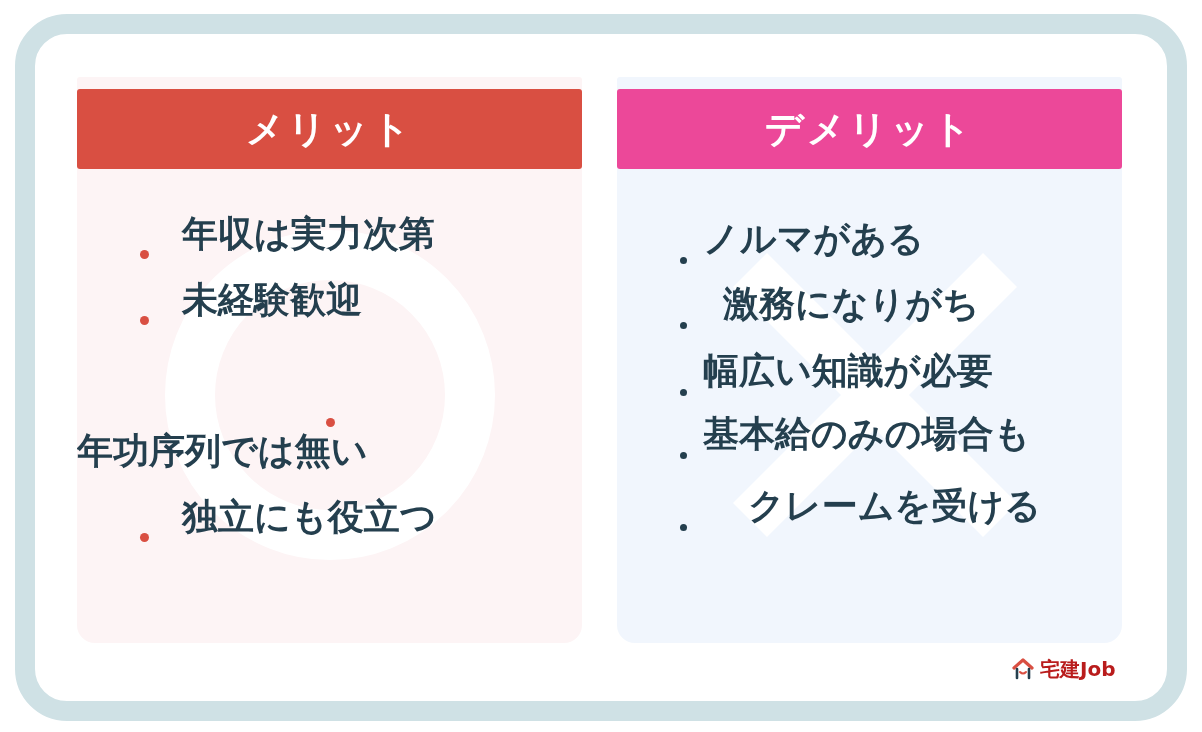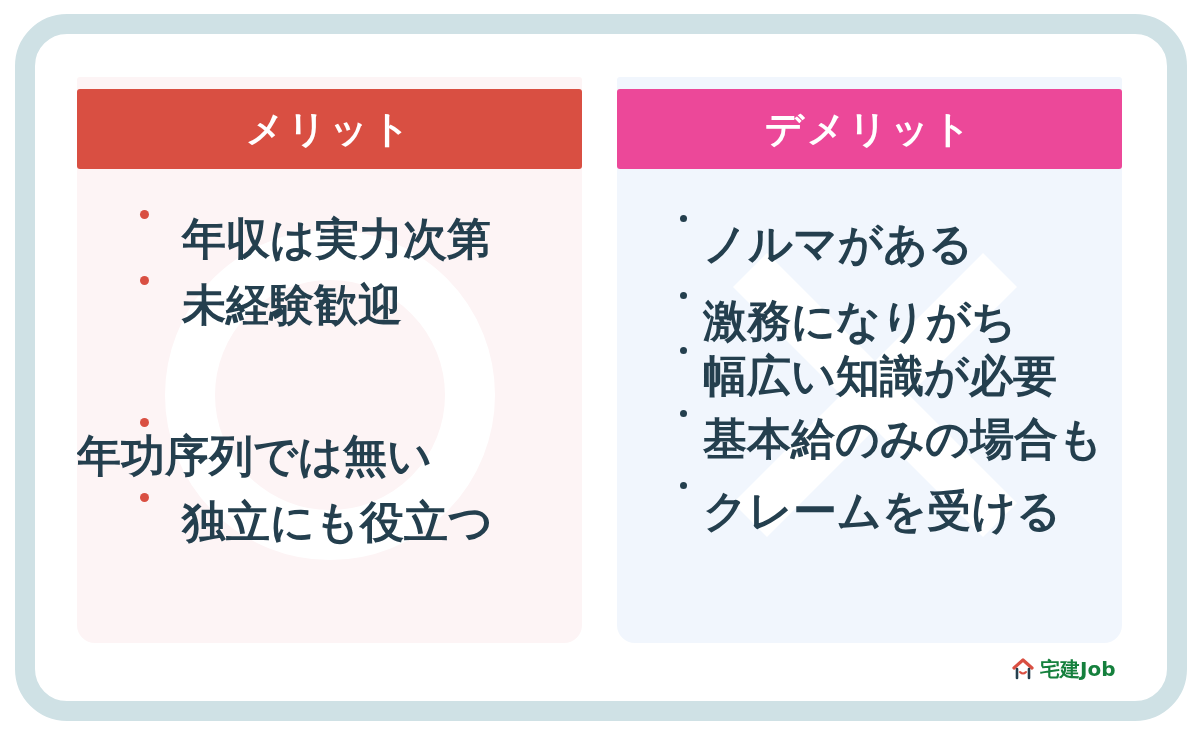--- a/index.html
+++ b/index.html
@@ -23,32 +23,32 @@
       z-index: 2;
       margin-top: 12px;
     }
     .merit .card-header { background: #d94f42; }
     .demerit .card-header { background: #ec4899; }
 
     .bg-graphic { position: absolute; z-index: 0; }
 
     .list { position: absolute; z-index: 1; list-style: none; }
     .list-item {
-      display: flex; align-items: flex-start;
-      color: #243f4e; font-size: 44px; font-weight: bold; white-space: nowrap;
+      display: flex; align-items: flex-end;
+      color: #243f4e; font-size: 36px; font-weight: bold; white-space: nowrap;
       position: absolute; left: 0;
     }
     .bullet-dot { display: inline-block; flex: 0 0 auto; }
     .merit .bullet-dot { width: 9px; height: 9px; border-radius: 50%; background: #d94f42; margin-right: 33px; margin-left: 63px; }
     .demerit .bullet-dot { width: 7px; height: 7px; border-radius: 50%; background: #243f4e; margin-right: 16px; margin-left: 63px; }
 
     .brand {
       position: absolute; left: 1012px; top: 655px; height: 28px;
       display: flex; align-items: center; gap: 6px;
-      color: #15803d; font-size: 20px; font-weight: bold;
+      color: #b91c1c; font-size: 20px; font-weight: bold;
     }
   </style>
 </head>
 <body>
 
 <div class="frame"></div>
 
 <section class="card merit">
   <div class="card-header">メリット</div>
 
@@ -82,33 +82,33 @@
   <svg class="bg-graphic" style="left:113px; top:173px;" width="290" height="290" viewBox="0 0 290 290">
     <line x1="20" y1="20" x2="270" y2="270" stroke="#ffffff" stroke-width="48"></line>
     <line x1="270" y1="20" x2="20" y2="270" stroke="#ffffff" stroke-width="48"></line>
   </svg>
 
   <ul class="list" style="left:0; top:0; width:505px; height:566px;">
     <li class="list-item" style="top:138px;">
       <span class="bullet-dot"></span>
       <span>ノルマがある</span>
     </li>
-    <li class="list-item" style="top:215px;">
+    <li class="list-item" style="top:203px;gap:20px;">
       <span class="bullet-dot"></span>
       <span>激務になりがち</span>
     </li>
     <li class="list-item" style="top:270px;">
       <span class="bullet-dot"></span>
       <span>幅広い知識が必要</span>
     </li>
     <li class="list-item" style="top:333px;">
       <span class="bullet-dot"></span>
       <span>基本給のみの場合も</span>
     </li>
-    <li class="list-item" style="top:405px;">
+    <li class="list-item" style="top:405px;gap:45px;">
       <span class="bullet-dot"></span>
       <span>クレームを受ける</span>
     </li>
   </ul>
 </section>
 
 <div class="brand">
   <svg width="22" height="22" viewBox="0 0 22 22">
     <path d="M2 10 L11 2 L20 10" fill="none" stroke="#d94f42" stroke-width="3.2" stroke-linejoin="round" stroke-linecap="round"></path>
     <line x1="5" y1="11" x2="5" y2="20" stroke="#243f4e" stroke-width="2.6" stroke-linecap="round"></line>

